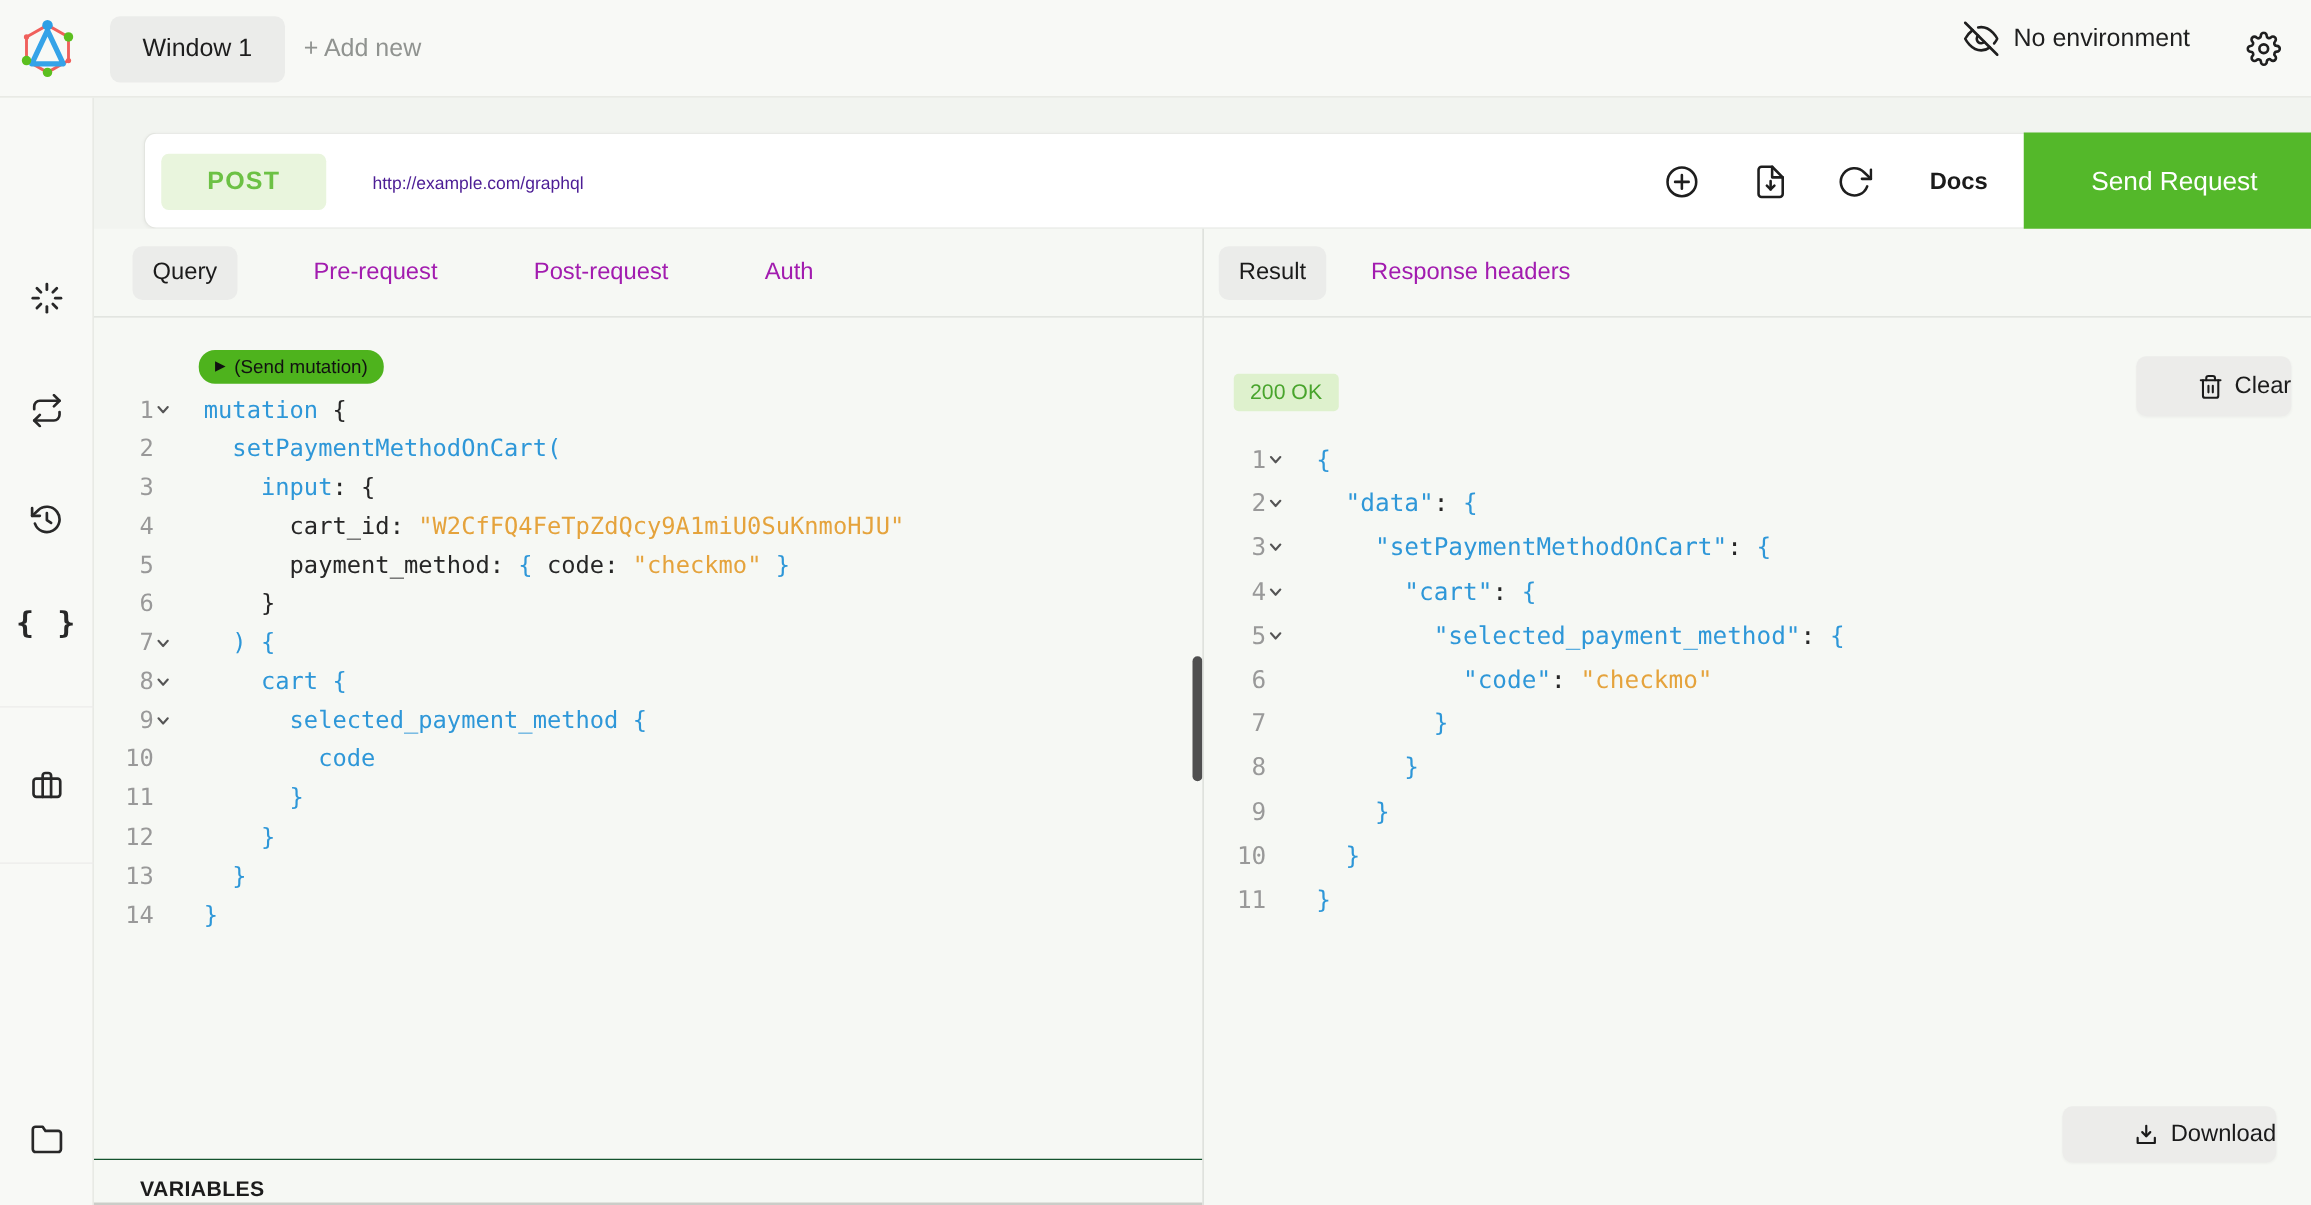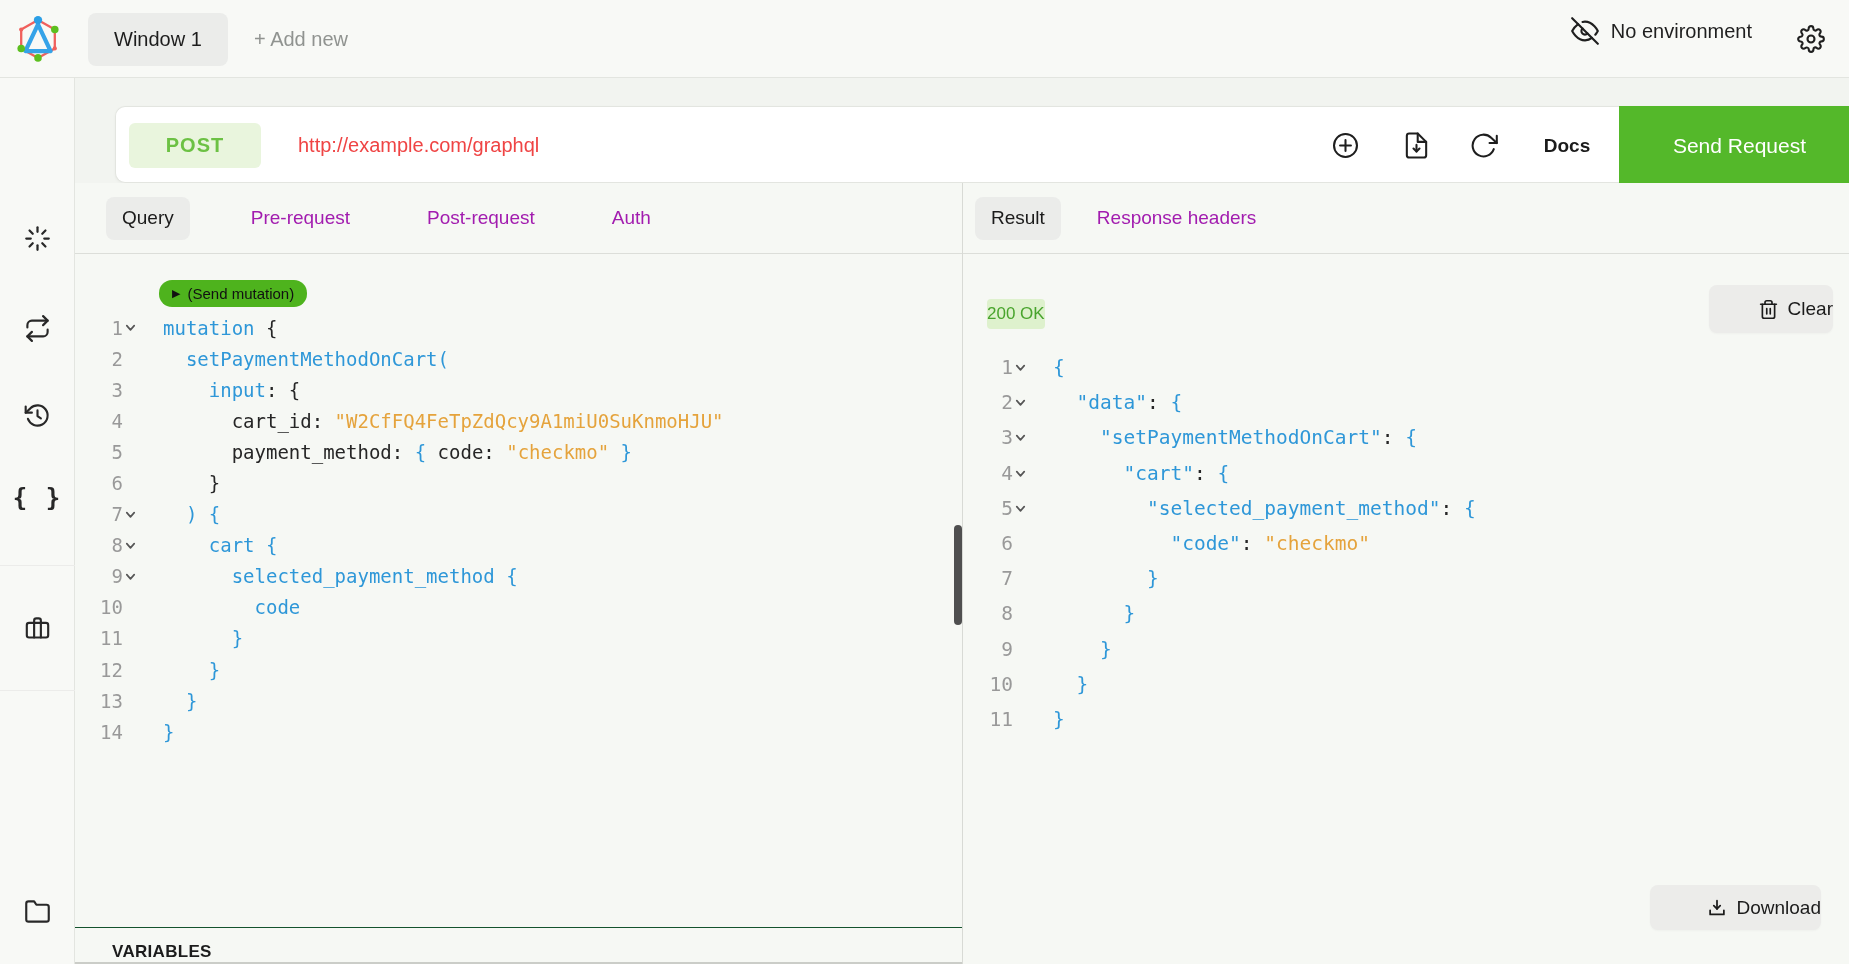--- a/index.html
+++ b/index.html
@@ -21,37 +21,37 @@
   }
   *{margin:0;padding:0;box-sizing:border-box;}
   html,body{width:1849px;height:964px;overflow:hidden;}
   body{font-family:"Liberation Sans","DejaVu Sans",sans-serif;background:var(--bg-app);color:var(--ui-dark);}
   .app{position:relative;width:1849px;height:964px;}
 
   
   .header{position:absolute;left:0;top:0;width:1849px;height:78px;background:var(--bg-chrome);border-bottom:1px solid var(--border);z-index:5;}
   .logo{position:absolute;left:17px;top:14px;width:42px;height:50px;display:flex;align-items:center;justify-content:center;}
   .win-tab{position:absolute;left:88px;top:13px;height:53px;padding:0 26px;background:var(--bg-tab);border-radius:8px;display:flex;align-items:center;font-size:20px;color:var(--ui-dark);}
-  .add-new{position:absolute;left:254px;top:0;height:78px;display:flex;align-items:center;font-size:20px;color:#909390;}
+  .add-new{position:absolute;left:243px;top:0;height:78px;display:flex;align-items:center;font-size:20px;color:#909390;}
   .env{position:absolute;right:97px;top:0;height:62px;display:flex;align-items:center;gap:12px;font-size:20px;color:#1f1f1f;}
   .gearbtn{position:absolute;right:24px;top:0;height:78px;display:flex;align-items:center;color:#1f1f1f;}
 
   
   .sidebar{position:absolute;left:0;top:78px;width:75px;height:886px;background:var(--bg-chrome);border-right:1px solid var(--border);z-index:4;}
   .side-icon{position:absolute;left:0;width:75px;height:48px;display:flex;align-items:center;justify-content:center;color:#282828;cursor:pointer;}
   .side-div{position:absolute;left:0;width:75px;border-top:1px solid #ececea;}
   .braces-glyph{font-family:"DejaVu Sans Mono",monospace;font-size:24px;font-weight:600;letter-spacing:2px;color:#282828;}
 
   
   .main{position:absolute;left:75px;top:78px;width:1774px;height:886px;background:var(--bg-app);}
 
   
   .url-card{position:absolute;left:40px;top:28px;width:1744px;height:77px;background:#fff;border:1px solid var(--border);border-right:none;border-radius:10px 0 0 10px;box-shadow:0 1px 3px rgba(0,0,0,0.04);}
   .method-chip{position:absolute;left:13px;top:16px;width:132px;height:45px;background:#e9f5dd;border-radius:6px;display:flex;align-items:center;justify-content:center;font-size:20px;font-weight:bold;letter-spacing:1px;color:var(--method-green);cursor:pointer;}
-  .url-text{position:absolute;left:182px;top:0;height:77px;display:flex;align-items:center;font-size:20px;color:#ef4444;min-width:700px;cursor:text;}
+  .url-text{position:absolute;left:182px;top:0;height:77px;display:flex;align-items:center;font-size:14px;color:#4c1d95;min-width:700px;cursor:text;}
   .url-icon{position:absolute;top:0;height:77px;width:40px;display:flex;align-items:center;justify-content:center;color:#1e1e1e;cursor:pointer;}
   .docs-label{position:absolute;left:1415px;top:0;height:77px;width:72px;display:flex;align-items:center;justify-content:center;font-size:19px;font-weight:bold;color:#1b1b1b;cursor:pointer;}
   .send-btn{position:absolute;left:1503px;top:-1px;width:241px;height:79px;background:var(--accent-green);border:none;border-radius:0 8px 8px 0;color:#fff;font-size:21px;font-weight:500;font-family:inherit;cursor:pointer;display:flex;align-items:center;justify-content:center;}
 
   
   .left-panel{position:absolute;left:0;top:105px;width:887px;height:781px;background:var(--bg-panel);border-bottom:2px solid #cbcdc8;}
   .right-panel{position:absolute;left:887px;top:105px;width:887px;height:781px;background:var(--bg-panel);border-left:1px solid #d8dad5;}
   .tabs-row{position:absolute;left:0;top:0;right:0;height:71px;border-bottom:1px solid #dcded9;display:flex;align-items:center;}
   .tab{height:43px;display:flex;align-items:center;padding:0 16px;border-radius:8px;font-size:19px;color:#a21caf;cursor:pointer;white-space:nowrap;}
   .tab.active{background:var(--bg-tab);color:#1b1b1b;}
@@ -70,21 +70,21 @@
   .tok-{color:var(--code-plain);}
 
   .run-pill{position:absolute;left:84px;top:97px;height:27px;padding:0 13px;background:var(--run-green);border:none;border-radius:13px;display:flex;align-items:center;gap:7px;font-family:inherit;font-size:15px;color:#111;cursor:pointer;}
   .run-pill .tri{font-size:11px;line-height:1;}
 
   .scroll-thumb{position:absolute;left:879px;top:342px;width:8px;height:100px;background:#4f4f4f;border-radius:4px;cursor:grab;}
 
   .vars-section{position:absolute;left:0;right:0;top:744px;border-top:1px solid #14532d;}
   .vars-label{margin:14px 0 0 37px;font-size:17px;font-weight:bold;letter-spacing:0.3px;color:#1c1c1c;}
 
-  .status-badge{position:absolute;left:24px;top:116px;height:30px;padding:0 0;background:#def1cd;border-radius:4px;display:flex;align-items:center;font-size:17px;color:var(--status-green);}
+  .status-badge{position:absolute;left:24px;top:116px;height:30px;padding:0 13px;background:#def1cd;border-radius:4px;display:flex;align-items:center;font-size:17px;color:var(--status-green);}
   .gray-btn{position:absolute;background:#ececе8;background:#ececea;border:none;border-radius:8px;display:flex;align-items:center;justify-content:flex-end;gap:9px;font-family:inherit;font-size:19px;color:#1b1b1b;cursor:pointer;box-shadow:0 1px 2px rgba(0,0,0,0.03);}
   .clear-btn{left:746px;top:102px;width:124px;height:48px;}
   .download-btn{left:687px;top:702px;width:171px;height:45px;}
 
   svg{display:block;}
 </style>
 </head>
 <body>
 
 <div class="app">

